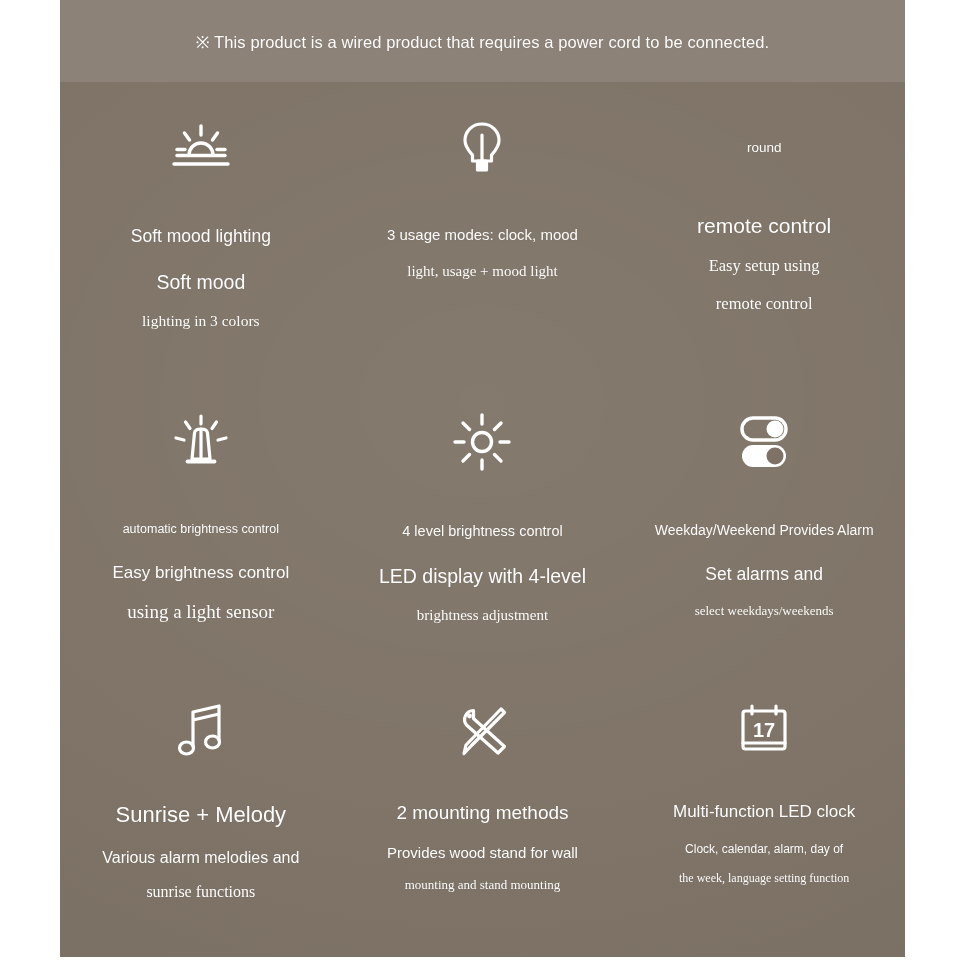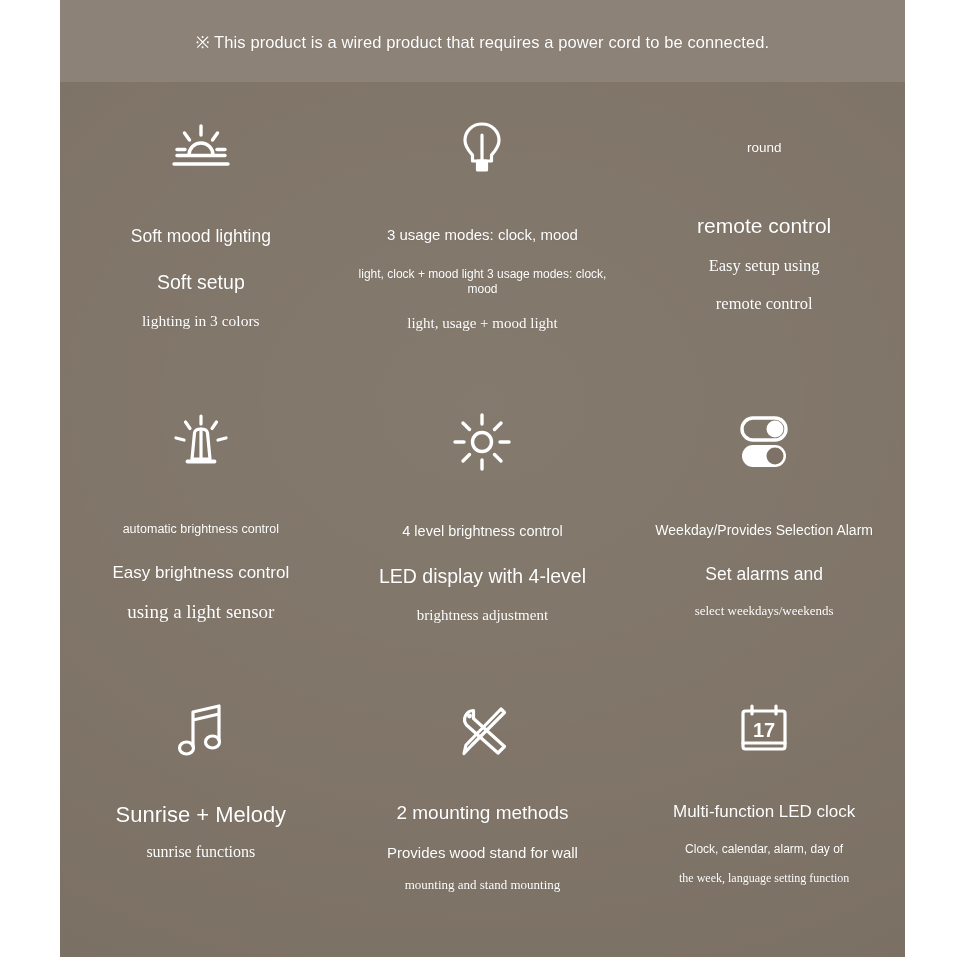--- a/index.html
+++ b/index.html
@@ -187,34 +187,33 @@
             <line x1="32" y1="4" x2="32" y2="13"></line>
             <line x1="15.5" y1="11" x2="20.5" y2="18"></line>
             <line x1="48.5" y1="11" x2="43.5" y2="18"></line>
             <line x1="8" y1="27.5" x2="16" y2="27.5"></line>
             <line x1="56" y1="27.5" x2="48" y2="27.5"></line>
             <line x1="8" y1="33.5" x2="56" y2="33.5" stroke-width="3.4"></line>
             <line x1="5" y1="42" x2="59" y2="42" stroke-width="3.4"></line>
           </svg>
         </div>
         <div class="line kicker">Soft mood lighting</div>
-        <div class="line title">Soft setup</div>
+        <div class="line title">Soft mood</div>
         <div class="line sub">lighting in 3 colors</div>
       </div>
 
       <div class="cell row1 c1">
         <div class="icon-wrap">
           <svg width="48" height="56" viewBox="0 0 48 56" fill="none" stroke="#ffffff" stroke-width="3.2" stroke-linecap="round" stroke-linejoin="round">
             <path d="M24 4 C14 4 7 11.5 7 20.5 C7 27 11 31 14.5 35 L14.5 41 L33.5 41 L33.5 35 C37 31 41 27 41 20.5 C41 11.5 34 4 24 4 Z"></path>
             <line x1="24" y1="15" x2="24" y2="41"></line>
             <rect x="19.5" y="41" width="9" height="9" fill="#ffffff" stroke="#ffffff"></rect>
           </svg>
         </div>
         <div class="line kicker">3 usage modes: clock, mood</div>
-        <div class="line title">light, clock + mood light 3 usage modes: clock, mood</div>
         <div class="line sub">light, usage + mood light</div>
       </div>
 
       <div class="cell row1 c2">
         <div class="icon-wrap"></div>
         <div class="line kicker">round</div>
         <div class="line title">remote control</div>
         <div class="line sub">Easy setup using</div>
         <div class="line sub">remote control</div>
       </div>
@@ -258,35 +257,36 @@
 
       <div class="cell row2 c5">
         <div class="icon-wrap">
           <svg width="52" height="56" viewBox="0 0 52 56" fill="none">
             <rect x="4" y="4" width="44" height="22" rx="11" fill="none" stroke="#ffffff" stroke-width="3.4"></rect>
             <circle cx="37" cy="15" r="8.5" fill="#ffffff"></circle>
             <rect x="4" y="31" width="44" height="22" rx="11" fill="#ffffff"></rect>
             <circle cx="37" cy="42" r="8.5" fill="#7d7265"></circle>
           </svg>
         </div>
-        <div class="line kicker">Weekday/Provides Selection Alarm</div>
+        <div class="line kicker">Weekday/Weekend Provides Alarm</div>
         <div class="line title">Set alarms and</div>
         <div class="line sub">select weekdays/weekends</div>
       </div>
 
       <div class="cell row3 c6">
         <div class="icon-wrap">
           <svg width="50" height="56" viewBox="0 0 50 56" fill="none" stroke="#ffffff" stroke-width="3.2" stroke-linejoin="round">
             <path d="M17 44 L17 9 L43 3 L43 38"></path>
             <line x1="17" y1="17" x2="43" y2="11"></line>
             <ellipse cx="10.5" cy="45" rx="7" ry="6"></ellipse>
             <ellipse cx="36.5" cy="39" rx="7" ry="6"></ellipse>
           </svg>
         </div>
         <div class="line kicker">Sunrise + Melody</div>
+        <div class="line title">Various alarm melodies and</div>
         <div class="line sub">sunrise functions</div>
       </div>
 
       <div class="cell row3 c7">
         <div class="icon-wrap">
           <svg width="54" height="54" viewBox="0 0 54 54" fill="none" stroke="#ffffff" stroke-width="3.2" stroke-linecap="round" stroke-linejoin="round">
             <path d="M18.5 6.5 A9 9 0 0 0 11.5 21 L43 49 L49.5 42.5 L18.5 14.5 Z" fill="none"></path>
             <circle cx="14.5" cy="12" r="2.4" fill="#ffffff" stroke="none"></circle>
             <path d="M46 5 L49.5 8.5 L16.5 41.5 L9 49.5 L11 41 Z" fill="none"></path>
           </svg>

